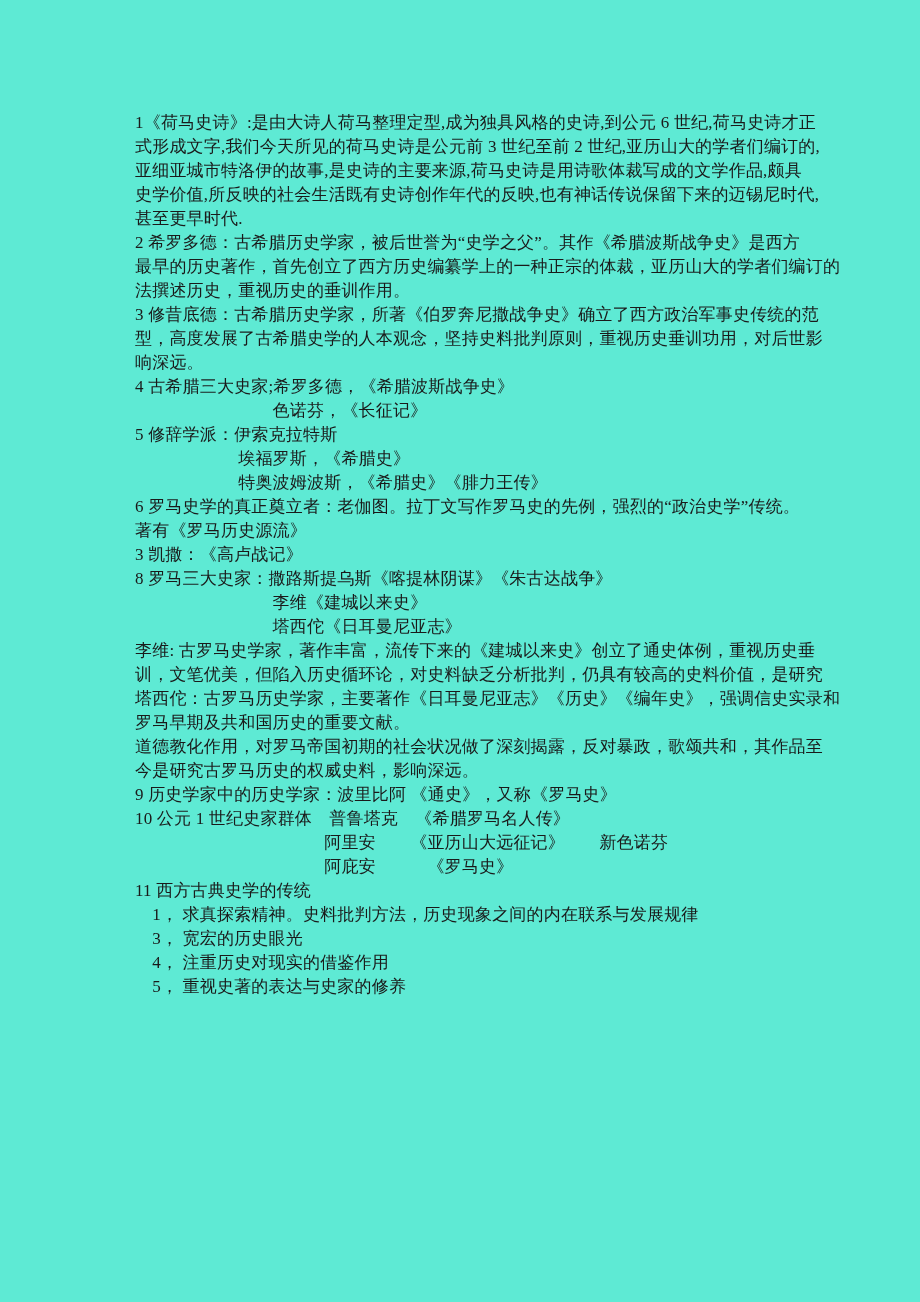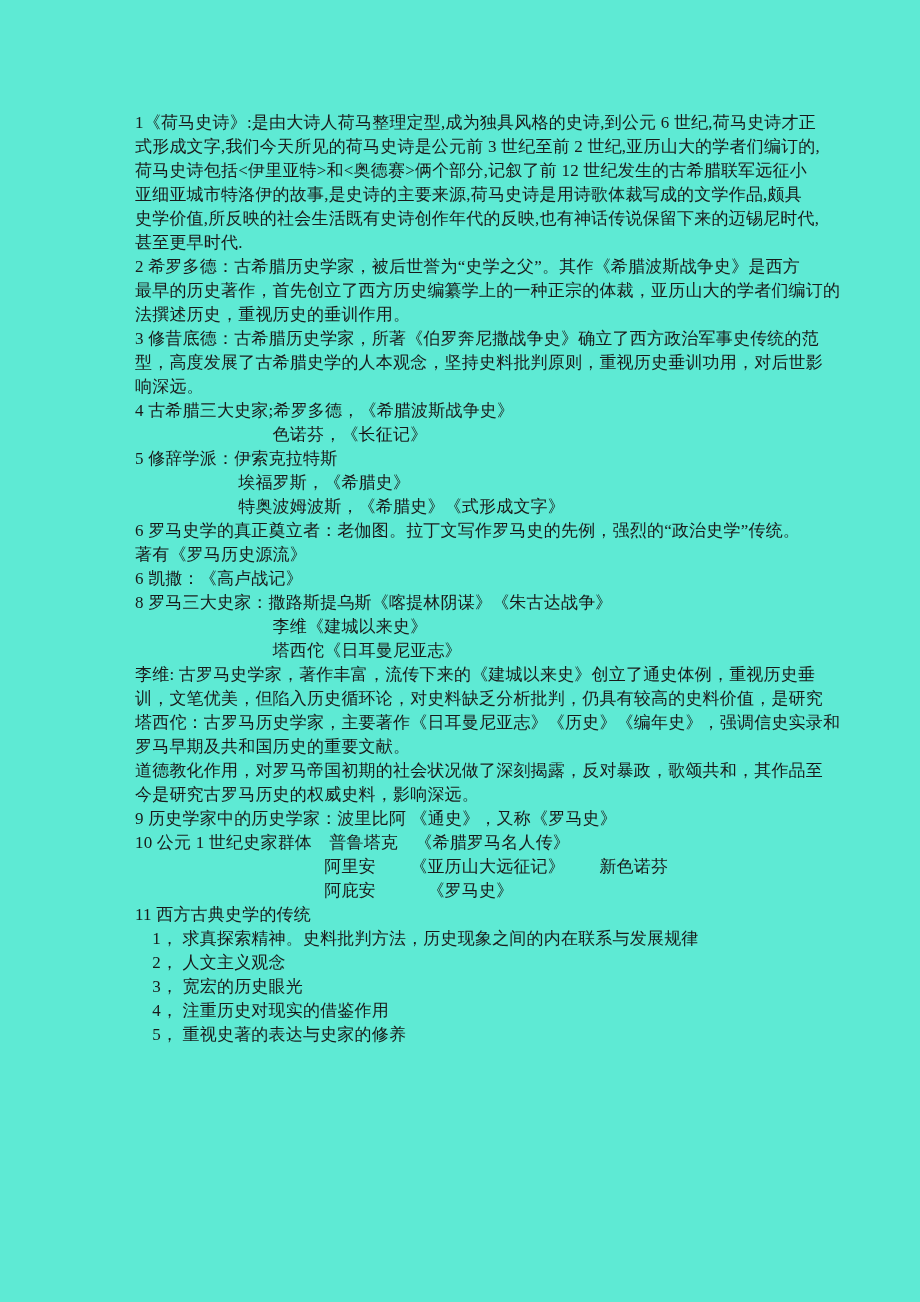--- a/index.html
+++ b/index.html
@@ -31,51 +31,49 @@
     letter-spacing: 0.2px;
   }
 </style>
 </head>
 <body>
 
 <div class="page">
   <div class="textblock">
     <div class="ln">1《荷马史诗》:是由大诗人荷马整理定型,成为独具风格的史诗,到公元 6 世纪,荷马史诗才正</div>
     <div class="ln">式形成文字,我们今天所见的荷马史诗是公元前 3 世纪至前 2 世纪,亚历山大的学者们编订的,</div>
-    <div class="ln">荷马史诗包括&lt;伊里亚特&gt;和&lt;奥德赛&gt;俩个部分,记叙了前 12 世纪发生的古希腊联军远征小</div>
     <div class="ln">亚细亚城市特洛伊的故事,是史诗的主要来源,荷马史诗是用诗歌体裁写成的文学作品,颇具</div>
     <div class="ln">史学价值,所反映的社会生活既有史诗创作年代的反映,也有神话传说保留下来的迈锡尼时代,</div>
     <div class="ln">甚至更早时代.</div>
     <div class="ln">2 希罗多德：古希腊历史学家，被后世誉为“史学之父”。其作《希腊波斯战争史》是西方</div>
     <div class="ln">最早的历史著作，首先创立了西方历史编纂学上的一种正宗的体裁，亚历山大的学者们编订的</div>
     <div class="ln">法撰述历史，重视历史的垂训作用。</div>
     <div class="ln">3 修昔底德：古希腊历史学家，所著《伯罗奔尼撒战争史》确立了西方政治军事史传统的范</div>
     <div class="ln">型，高度发展了古希腊史学的人本观念，坚持史料批判原则，重视历史垂训功用，对后世影</div>
     <div class="ln">响深远。</div>
     <div class="ln">4 古希腊三大史家;希罗多德，《希腊波斯战争史》</div>
     <div class="ln">　　　　　　　　色诺芬，《长征记》</div>
     <div class="ln">5 修辞学派：伊索克拉特斯</div>
     <div class="ln">　　　　　　埃福罗斯，《希腊史》</div>
-    <div class="ln">　　　　　　特奥波姆波斯，《希腊史》《式形成文字》</div>
+    <div class="ln">　　　　　　特奥波姆波斯，《希腊史》《腓力王传》</div>
     <div class="ln">6 罗马史学的真正奠立者：老伽图。拉丁文写作罗马史的先例，强烈的“政治史学”传统。</div>
     <div class="ln">著有《罗马历史源流》</div>
-    <div class="ln">6 凯撒：《高卢战记》</div>
+    <div class="ln">3 凯撒：《高卢战记》</div>
     <div class="ln">8 罗马三大史家：撒路斯提乌斯《喀提林阴谋》《朱古达战争》</div>
     <div class="ln">　　　　　　　　李维《建城以来史》</div>
     <div class="ln">　　　　　　　　塔西佗《日耳曼尼亚志》</div>
     <div class="ln">李维: 古罗马史学家，著作丰富，流传下来的《建城以来史》创立了通史体例，重视历史垂</div>
     <div class="ln">训，文笔优美，但陷入历史循环论，对史料缺乏分析批判，仍具有较高的史料价值，是研究</div>
     <div class="ln">塔西佗：古罗马历史学家，主要著作《日耳曼尼亚志》《历史》《编年史》，强调信史实录和</div>
     <div class="ln">罗马早期及共和国历史的重要文献。</div>
     <div class="ln">道德教化作用，对罗马帝国初期的社会状况做了深刻揭露，反对暴政，歌颂共和，其作品至</div>
     <div class="ln">今是研究古罗马历史的权威史料，影响深远。</div>
     <div class="ln">9 历史学家中的历史学家：波里比阿 《通史》，又称《罗马史》</div>
     <div class="ln">10 公元 1 世纪史家群体　普鲁塔克　《希腊罗马名人传》</div>
     <div class="ln">　　　　　　　　　　　阿里安　　《亚历山大远征记》　　新色诺芬</div>
     <div class="ln">　　　　　　　　　　　阿庇安　　　《罗马史》</div>
     <div class="ln">11 西方古典史学的传统</div>
     <div class="ln">　1， 求真探索精神。史料批判方法，历史现象之间的内在联系与发展规律</div>
-    <div class="ln">　2， 人文主义观念</div>
     <div class="ln">　3， 宽宏的历史眼光</div>
     <div class="ln">　4， 注重历史对现实的借鉴作用</div>
     <div class="ln">　5， 重视史著的表达与史家的修养</div>
   </div>
 </div>
 
 </body></html>

